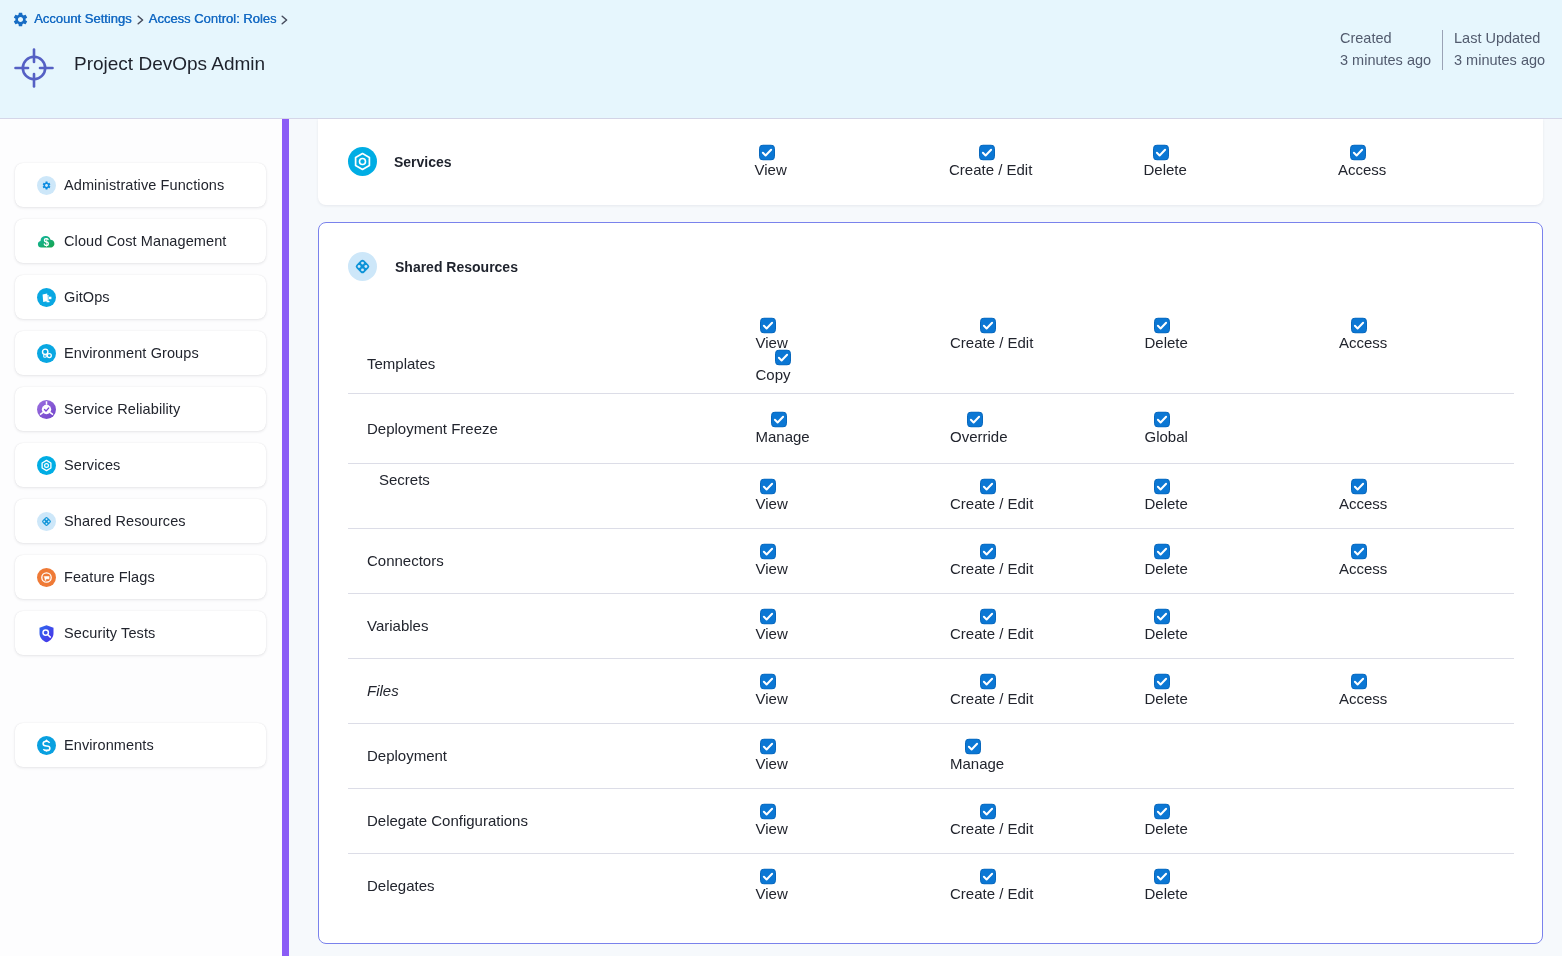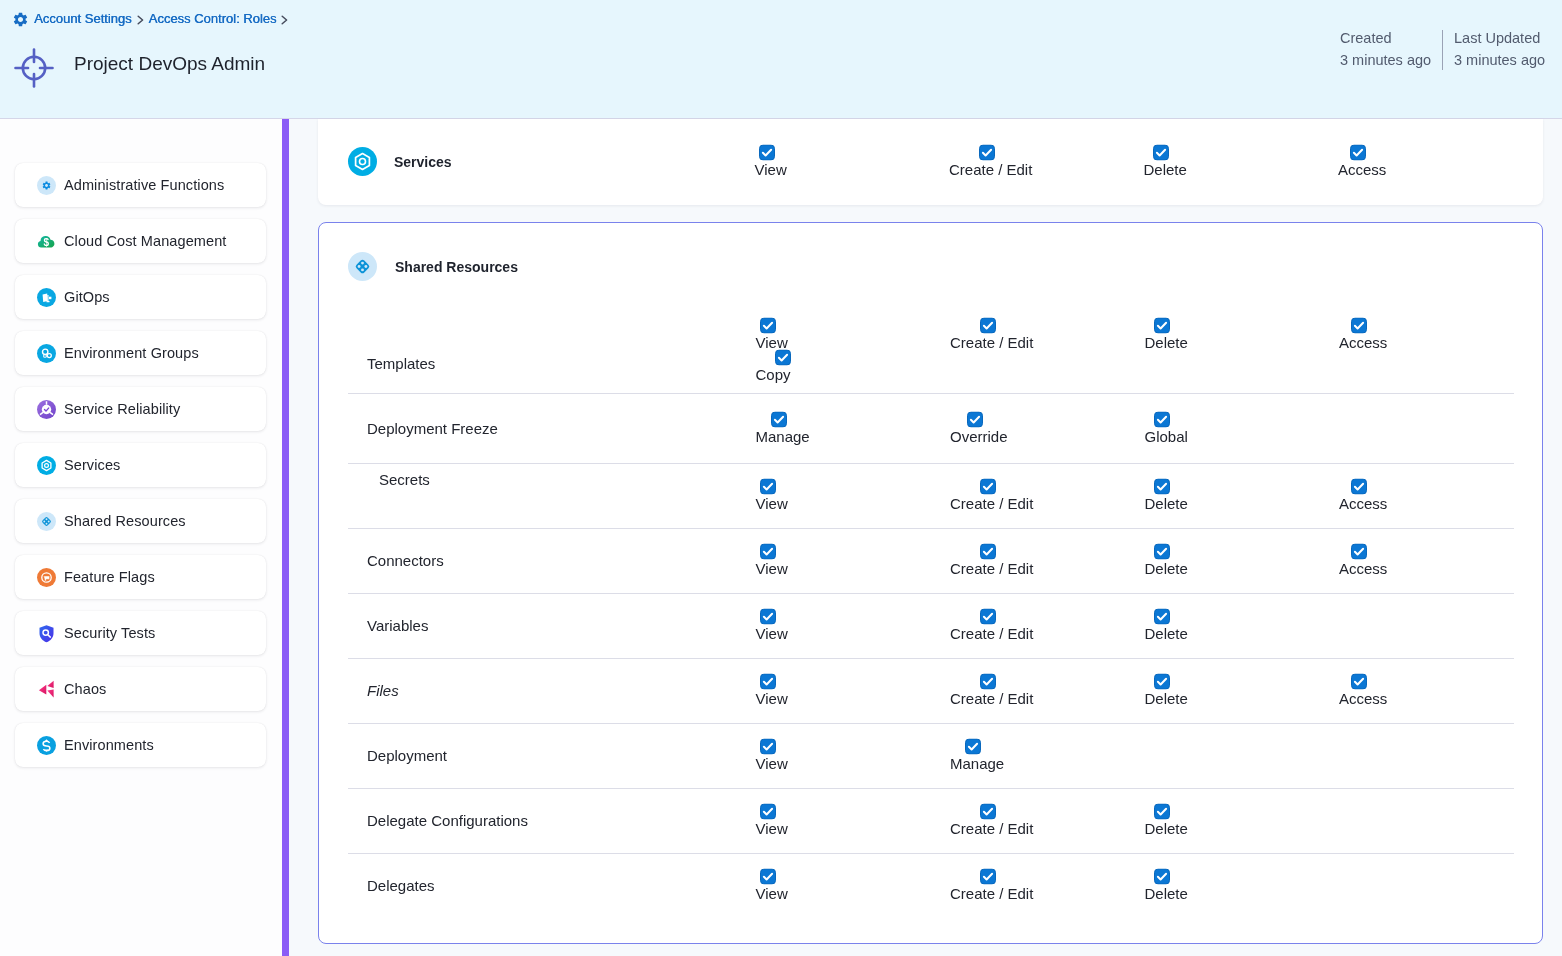--- a/index.html
+++ b/index.html
@@ -167,36 +167,20 @@
             <stop offset="0" stop-color="#2f6bee"></stop>
             <stop offset="1" stop-color="#4b2ee8"></stop>
           </linearGradient>
         </defs>
         <path d="M9.5 1.2l7 2.6v5.1c0 4.6-2.9 7.8-7 9.3-4.1-1.5-7-4.7-7-9.3V3.8z" fill="url(#gsto)"></path>
         <circle cx="8.7" cy="8.6" r="2.7" fill="none" stroke="#fff" stroke-width="1.5"></circle>
         <path d="M10.8 10.7l2.5 2.4" stroke="#fff" stroke-width="1.5" stroke-linecap="round"></path>
       </svg>
       <span class="tx">Security Tests</span>
     </div>
-<div class="scard" style="top:548px;">
-      <svg class="ic" width="19" height="19" viewBox="0 0 19 19">
-        <defs>
-          <linearGradient id="gch" x1="0" y1="0" x2="1" y2="1">
-            <stop offset="0" stop-color="#ff3b8e"></stop>
-            <stop offset="1" stop-color="#d6145f"></stop>
-          </linearGradient>
-        </defs>
-        <g fill="url(#gch)">
-          <path d="M10.3 6.1L16.6 0.8v7.1z"></path>
-          <path d="M1.9 10.2L9.3 4.7v9.8z"></path>
-          <path d="M10.3 10.4l6.3-.9v8z"></path>
-        </g>
-      </svg>
-      <span class="tx">Chaos</span>
-    </div>
 <div class="scard" style="top:604px;">
       <svg class="ic" width="19" height="19" viewBox="0 0 19 19">
         <circle cx="9.5" cy="9.5" r="9.5" fill="#09a0e0"></circle>
         <path d="M12.6 6.8c-.6-.9-1.8-1.5-3.1-1.5-1.9 0-3.4 1.1-3.4 2.5s1.5 2.2 3.4 2.2 3.4.8 3.4 2.2-1.5 2.5-3.4 2.5c-1.3 0-2.5-.6-3.1-1.5" fill="none" stroke="#fff" stroke-width="1.5"></path>
         <path d="M9.5 3.2l2 2.4h-4z" fill="#fff"></path>
         <path d="M9.5 15.8l-2-2.4h4z" fill="#fff"></path>
       </svg>
       <span class="tx">Environments</span>
     </div>
 </div>

